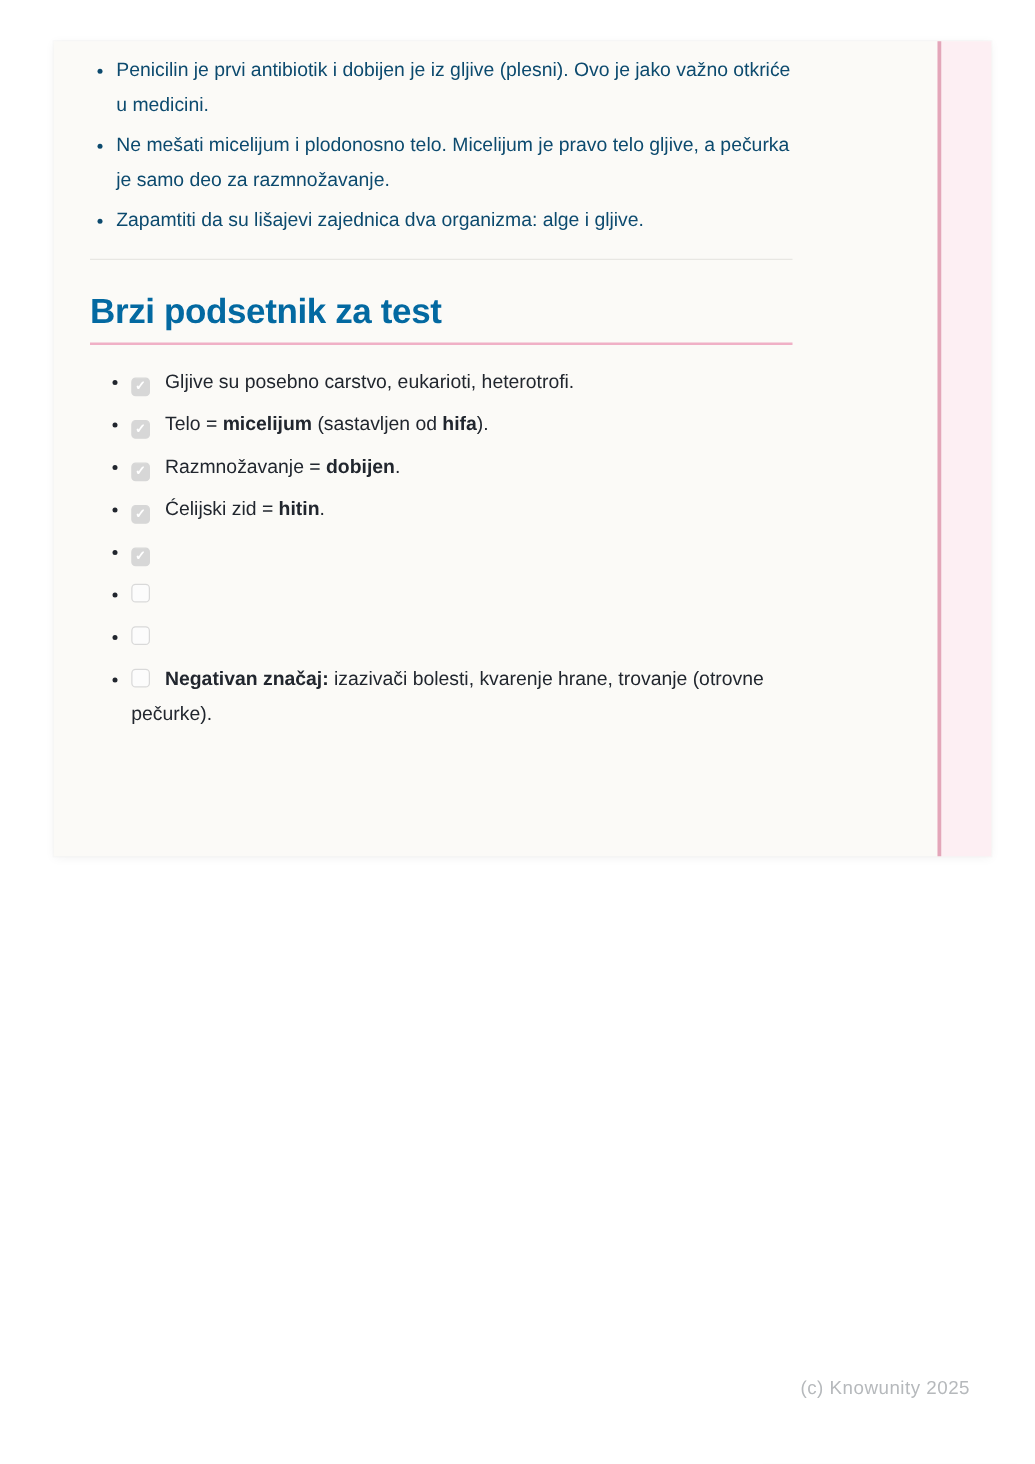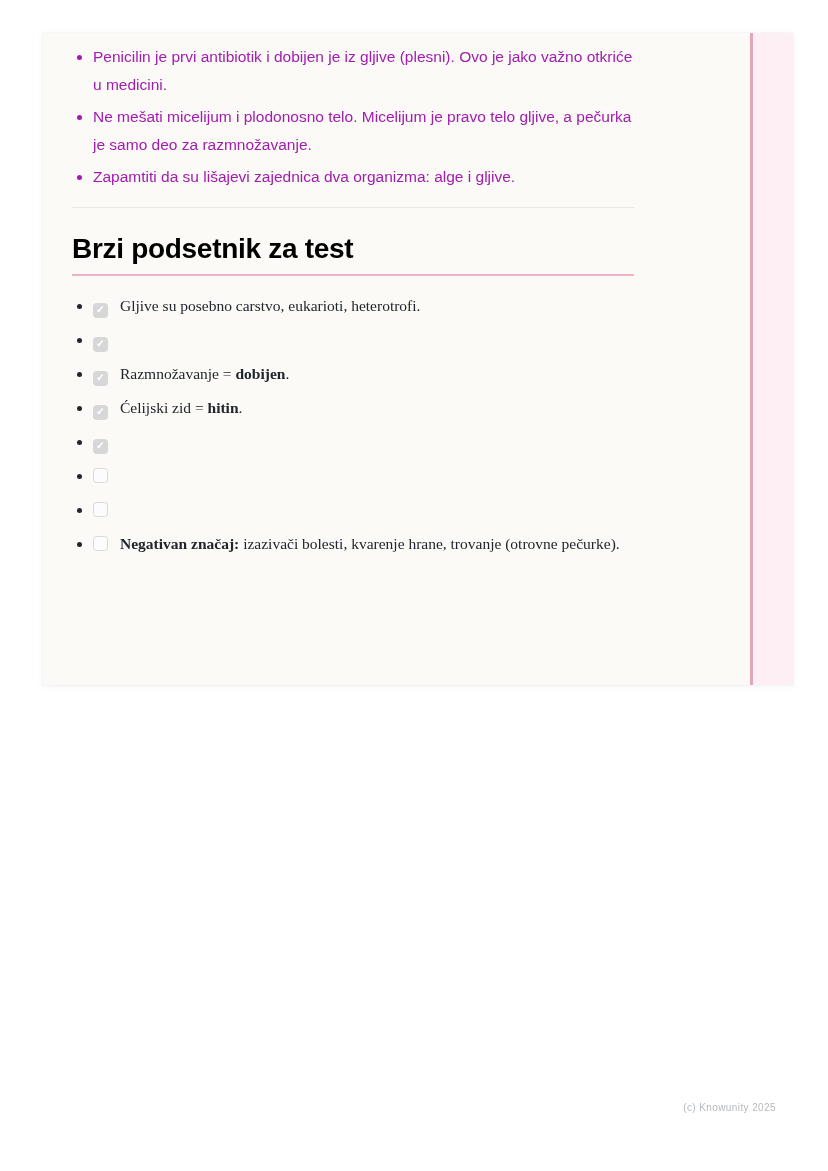--- a/index.html
+++ b/index.html
@@ -41,44 +41,43 @@
     width: 562px;
   }
   ul.notes {
     margin: 10px 0 0 0;
     padding: 0 0 0 21px;
   }
   ul.notes li {
     font-size: 15.5px;
     line-height: 28px;
     margin: 0 0 4px 0;
-    color: #a21caf;
+    color: #0c4a6e;
   }
   .divider {
     border: none;
     border-top: 1px solid #e8e7e3;
     margin: 16px 0 0 0;
   }
   h2.section-title {
     margin: 24px 0 8px 0;
     font-size: 28px;
     line-height: 34px;
     font-weight: bold;
     letter-spacing: -0.3px;
-    color: #000000;
+    color: #0369a1;
   }
   .title-underline {
     height: 2px;
     background: #f0b0c6;
     margin: 0 0 16px 0;
   }
   ul.checklist {
-    margin: 0;
+    margin: 12px;
     padding: 0 0 0 21px;
-    font-family: Liberation Serif, serif;
   }
   ul.checklist li {
     font-size: 15.5px;
     line-height: 28px;
     margin: 0 0 6px 0;
     color: #21262e;
   }
   ul.checklist b {
     font-weight: bold;
   }
@@ -103,21 +102,21 @@
     content: "\2713";
     font-size: 10.5px;
     font-weight: bold;
     color: #ffffff;
     line-height: 1;
   }
   .copyright {
     position: absolute;
     top: 1102px;
     right: 52px;
-    font-size: 10px;
+    font-size: 15px;
     letter-spacing: 0.4px;
     color: #b6b9bc;
   }
 </style>
 </head>
 <body>
 
 <div class="card">
   <div class="accent-strip"></div>
 
@@ -132,21 +131,21 @@
     <hr class="divider">
 
     <h2 class="section-title">Brzi podsetnik za test</h2>
     <div class="title-underline"></div>
 
     <ul class="checklist">
       <li>
         <span class="checkbox checked"></span><span><span>Gljive su posebno carstvo, eukarioti, heterotrofi.</span></span>
       </li>
       <li>
-        <span class="checkbox checked"></span>
+        <span class="checkbox checked"></span><span><span>Telo = </span><b>micelijum</b><span> (sastavljen od </span><b>hifa</b><span>).</span></span>
       </li>
       <li>
         <span class="checkbox checked"></span><span><span>Razmnožavanje = </span><b>dobijen</b><span>.</span></span>
       </li>
       <li>
         <span class="checkbox checked"></span><span><span>Ćelijski zid = </span><b>hitin</b><span>.</span></span>
       </li>
       <li>
         <span class="checkbox checked"></span>
       </li>

